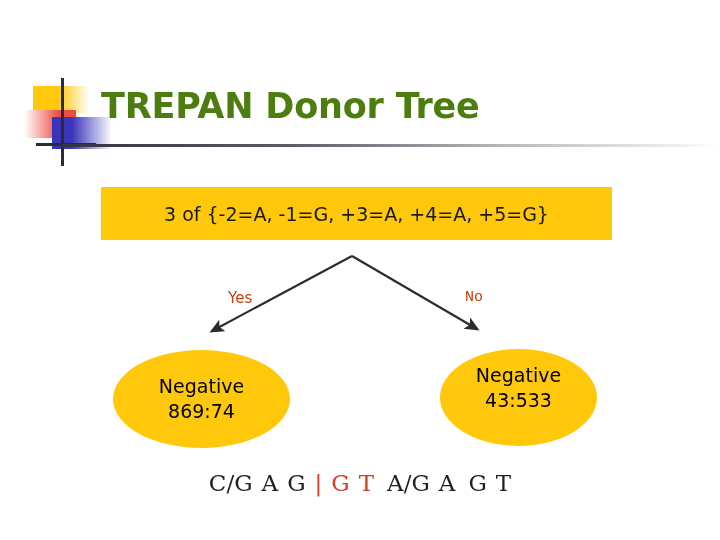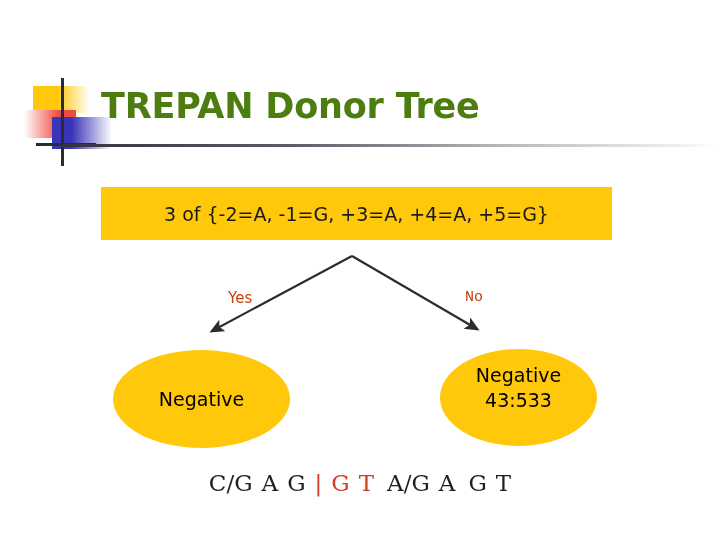--- a/index.html
+++ b/index.html
@@ -209,20 +209,21 @@
     <line x1="352" y1="256" x2="212" y2="331" stroke="#2b2b2b" stroke-width="2.1" marker-end="url(#arrowhead)"></line>
     <line x1="352" y1="256" x2="477" y2="329" stroke="#2b2b2b" stroke-width="2.1" marker-end="url(#arrowhead)"></line>
   </svg>
 
   <div class="edge-label edge-label-yes">Yes</div>
   <div class="edge-label edge-label-no">No</div>
 
   <div class="leaf leaf-positive">
     <div class="leaf-stack">
       <span class="leaf-line">Negative</span>
+      <span class="leaf-line">869:74</span>
     </div>
   </div>
 
   <div class="leaf leaf-negative">
     <div class="leaf-stack">
       <span class="leaf-line">Negative</span>
       <span class="leaf-line">43:533</span>
     </div>
   </div>
 

